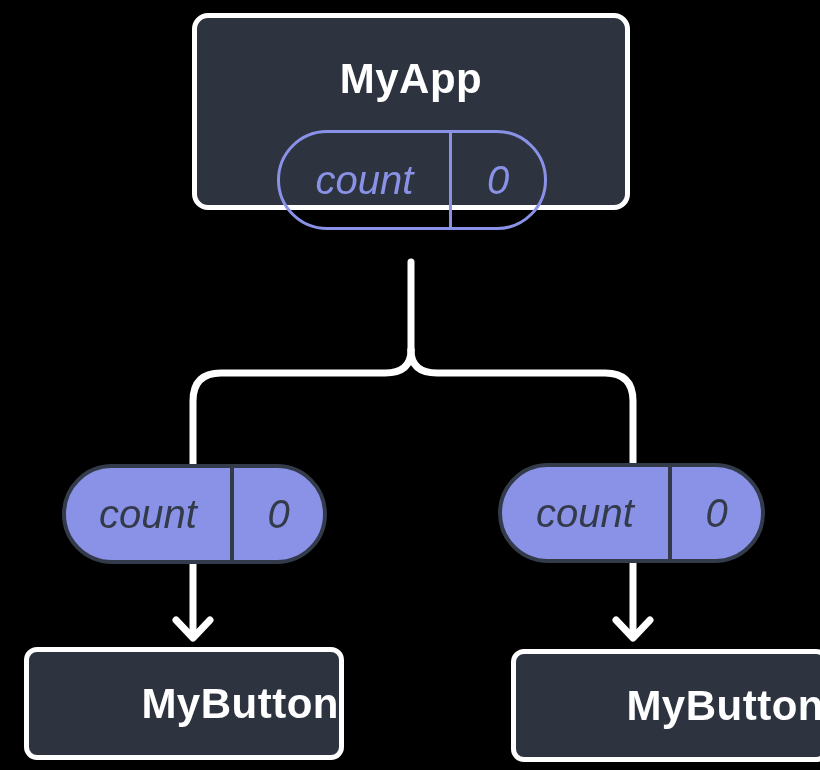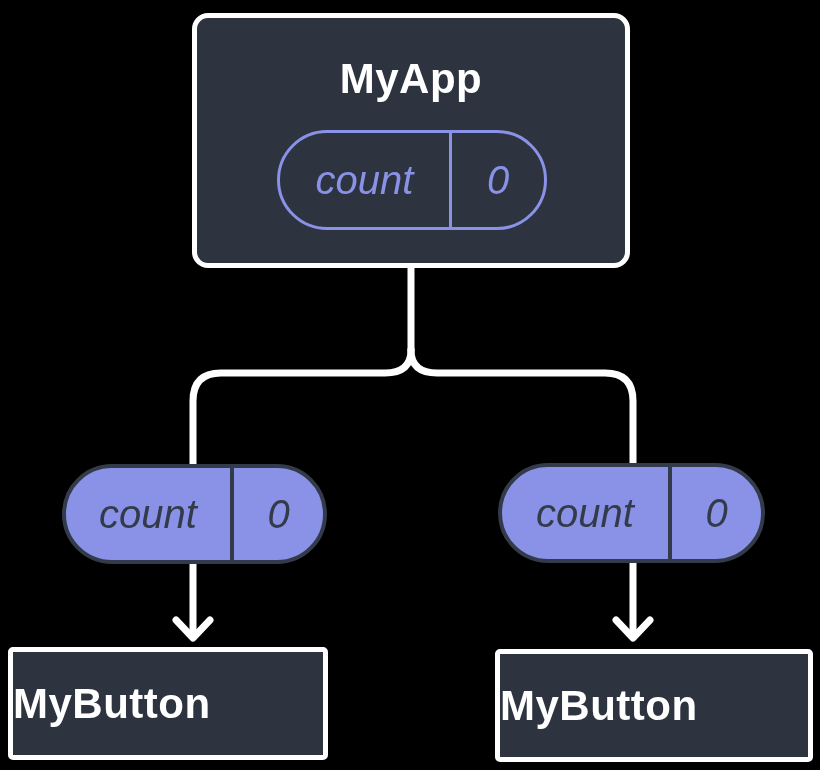--- a/index.html
+++ b/index.html
@@ -28,33 +28,33 @@
     stroke-width:7;
     stroke-linecap:round;
     stroke-linejoin:round;
   }
   .card{
     position:absolute;z-index:2;
     background:var(--card-fill);
     border:5px solid var(--card-border);
   }
   .root-card{
-    left:192px;top:13px;width:438px;height:255px;
+    left:192px;top:13px;width:438px;height:197px;
     border-radius:16px;
     display:flex;flex-direction:column;align-items:center;
   }
   .card-title{
     color:#FFFFFF;
     font-size:42px;font-weight:600;line-height:1;
     letter-spacing:0.5px;
   }
   .root-card .card-title{margin-top:40px;}
   .button-card{
-    border-radius:5px;
-    display:flex;align-items:center;justify-content:flex-start;
+    border-radius:13px;
+    display:flex;align-items:center;justify-content:flex-end;margin-left:16px;
   }
   .button-card.left{left:8px;top:647px;width:320px;height:113px;}
   .button-card.right{left:495px;top:649px;width:318px;height:113px;}
   .pill{
     position:absolute;z-index:2;
     height:100px;border-radius:50px;
     display:flex;align-items:stretch;
     font-size:40px;line-height:1;
     overflow:hidden;
     font-style:italic;

